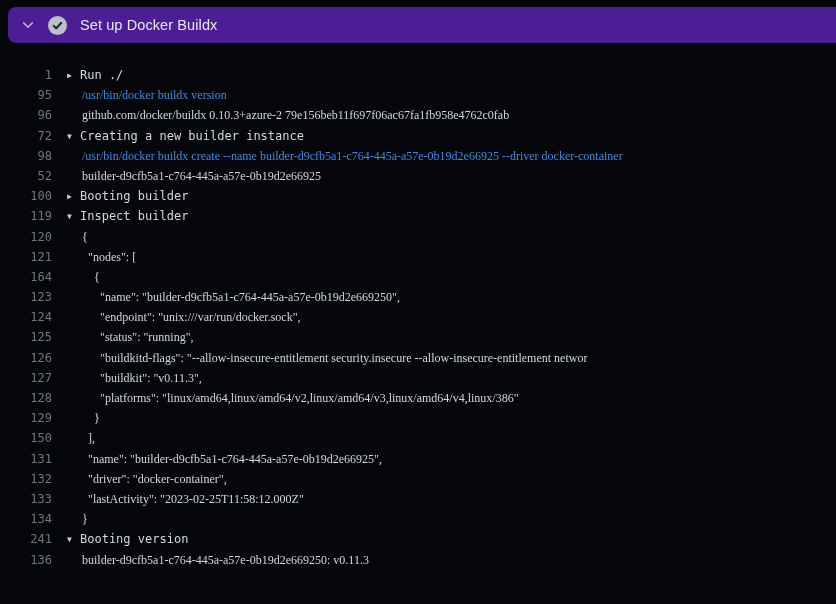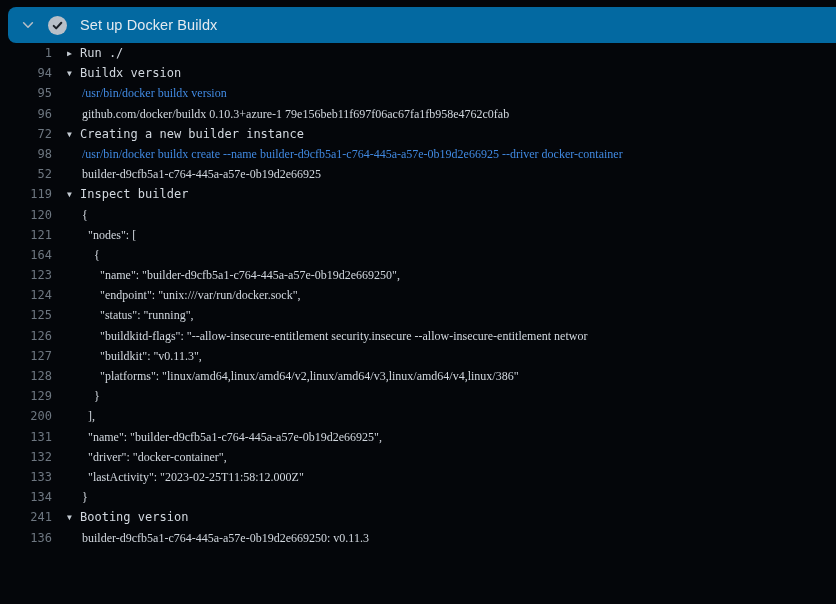--- a/index.html
+++ b/index.html
@@ -8,38 +8,38 @@
     width: 836px; height: 604px;
     background: #04060a;
     overflow: hidden;
     position: relative;
     font-family: "DejaVu Sans Mono", monospace;
   }
   .step-header {
     position: absolute;
     left: 8px; top: 7px; right: 0;
     height: 36px;
-    background: #0369a1;
+    background: #4c1d95;
     border-radius: 8px 0 0 8px;
     display: flex;
     align-items: center;
     cursor: pointer;
   }
   .chev { margin-left: 13px; display: flex; align-items: center; }
   .check { margin-left: 13px; display: flex; align-items: center; }
   .step-title {
     margin-left: 13px;
     color: #e4eaf0;
     font: 400 14.5px "Liberation Sans", sans-serif;
     letter-spacing: 0.1px;
   }
   .log-area {
     position: absolute;
     top: 43px; left: 0; right: 0; bottom: 0;
-    padding-top: 0;
+    padding-top: 22px;
     font-size: 12px;
     line-height: 20.2px;
     overflow: hidden;
   }
   .line { white-space: pre; height: 20.2px; }
   .ln {
     display: inline-block;
     width: 52px;
     text-align: right;
     color: #6e7781;
@@ -79,38 +79,38 @@
       <circle cx="8" cy="8" r="8" fill="#b9c0c8"></circle>
       <path d="M4.8 8.3l2.1 2.1 4.3-4.7" stroke="#1b2027" stroke-width="1.7" fill="none" stroke-linecap="round" stroke-linejoin="round"></path>
     </svg>
   </span>
   <span class="step-title">Set up Docker Buildx</span>
 </div>
 
 <div class="log-area">
   <div>
       <div class="line"><span class="ln">1</span><span class="lc group"><span class="arrow">▶</span><span class="gtext">Run ./</span></span></div>
-      <div class="line"><span class="ln">94</span><span class="lc group"><span class="arrow">▼</span><span class="gtext">Buildx version</span></span></div>
       <div class="line"><span class="ln">95</span><span class="lc indent cmd">/usr/bin/docker buildx version</span></div>
-      <div class="line"><span class="ln">96</span><span class="lc indent">github.com/docker/buildx 0.10.3+azure-1 79e156beb11f697f06ac67fa1fb958e4762c0fab</span></div>
+      <div class="line"><span class="ln">96</span><span class="lc indent">github.com/docker/buildx 0.10.3+azure-2 79e156beb11f697f06ac67fa1fb958e4762c0fab</span></div>
       <div class="line"><span class="ln">72</span><span class="lc group"><span class="arrow">▼</span><span class="gtext">Creating a new builder instance</span></span></div>
       <div class="line"><span class="ln">98</span><span class="lc indent cmd">/usr/bin/docker buildx create --name builder-d9cfb5a1-c764-445a-a57e-0b19d2e66925 --driver docker-container</span></div>
       <div class="line"><span class="ln">52</span><span class="lc indent">builder-d9cfb5a1-c764-445a-a57e-0b19d2e66925</span></div>
+      <div class="line"><span class="ln">100</span><span class="lc group"><span class="arrow">▶</span><span class="gtext">Booting builder</span></span></div>
       <div class="line"><span class="ln">119</span><span class="lc group"><span class="arrow">▼</span><span class="gtext">Inspect builder</span></span></div>
       <div class="line"><span class="ln">120</span><span class="lc indent">{</span></div>
       <div class="line"><span class="ln">121</span><span class="lc indent">  "nodes": [</span></div>
       <div class="line"><span class="ln">164</span><span class="lc indent">    {</span></div>
       <div class="line"><span class="ln">123</span><span class="lc indent">      "name": "builder-d9cfb5a1-c764-445a-a57e-0b19d2e669250",</span></div>
       <div class="line"><span class="ln">124</span><span class="lc indent">      "endpoint": "unix:///var/run/docker.sock",</span></div>
       <div class="line"><span class="ln">125</span><span class="lc indent">      "status": "running",</span></div>
       <div class="line"><span class="ln">126</span><span class="lc indent">      "buildkitd-flags": "--allow-insecure-entitlement security.insecure --allow-insecure-entitlement networ</span></div>
       <div class="line"><span class="ln">127</span><span class="lc indent">      "buildkit": "v0.11.3",</span></div>
       <div class="line"><span class="ln">128</span><span class="lc indent">      "platforms": "linux/amd64,linux/amd64/v2,linux/amd64/v3,linux/amd64/v4,linux/386"</span></div>
       <div class="line"><span class="ln">129</span><span class="lc indent">    }</span></div>
-      <div class="line"><span class="ln">200</span><span class="lc indent">  ],</span></div>
+      <div class="line"><span class="ln">150</span><span class="lc indent">  ],</span></div>
       <div class="line"><span class="ln">131</span><span class="lc indent">  "name": "builder-d9cfb5a1-c764-445a-a57e-0b19d2e66925",</span></div>
       <div class="line"><span class="ln">132</span><span class="lc indent">  "driver": "docker-container",</span></div>
       <div class="line"><span class="ln">133</span><span class="lc indent">  "lastActivity": "2023-02-25T11:58:12.000Z"</span></div>
       <div class="line"><span class="ln">134</span><span class="lc indent">}</span></div>
       <div class="line"><span class="ln">241</span><span class="lc group"><span class="arrow">▼</span><span class="gtext">Booting version</span></span></div>
       <div class="line"><span class="ln">136</span><span class="lc indent">builder-d9cfb5a1-c764-445a-a57e-0b19d2e669250: v0.11.3</span></div>
     </div>
 </div>
 
 </body></html>

